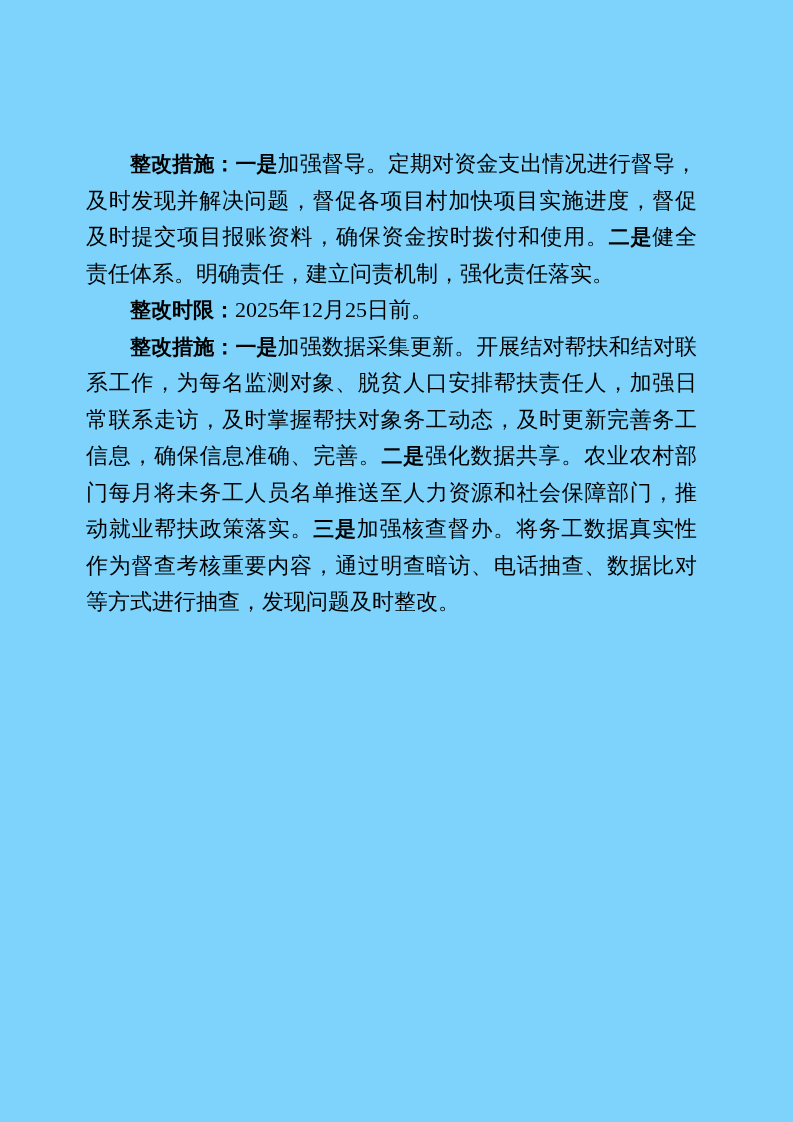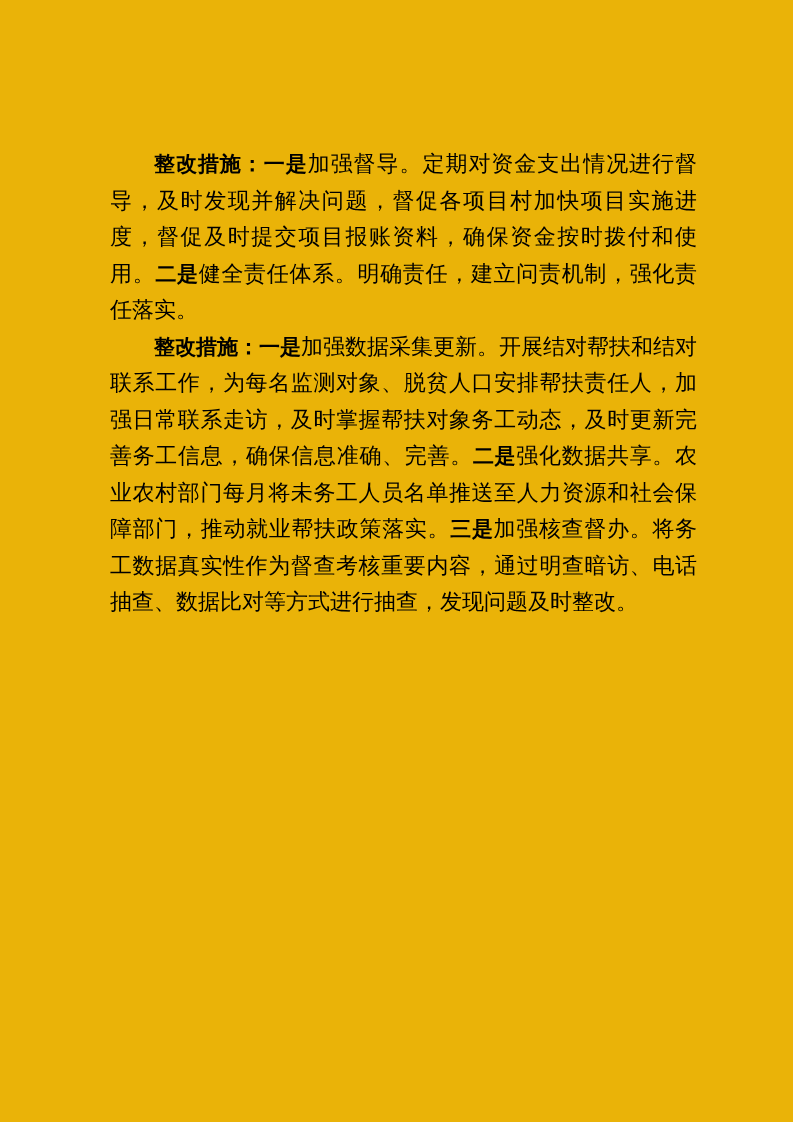--- a/index.html
+++ b/index.html
@@ -11,22 +11,22 @@
     width: 793px;
     height: 1122px;
     overflow: hidden;
     font-family: "Liberation Serif", "DejaVu Serif", serif;
     color: #000000;
   }
   .page {
     box-sizing: border-box;
     width: 793px;
     height: 1122px;
-    background: #eab308;
-    padding: 146px 96px 0 110px;
+    background: #7dd3fc;
+    padding: 146px 96px 0 86px;
   }
   .para {
     margin: 0;
     font-size: 22px;
     line-height: 36.5px;
     text-align: justify;
     text-indent: 2em;
     word-break: break-all;
   }
   .b {
@@ -36,18 +36,19 @@
   }
 </style>
 </head>
 <body>
 
 <main class="page">
 
   <p class="para"><span class="b">整改措施：一是</span><span>加强督导。定期对资金支出情况进行督导，及时发现并解决问题，督促各项目村加快项目实施进度，督促及时提交项目报账资料，确保资金按时拨付和使用。</span><span class="b">二是</span><span>健全责任体系。明确责任，建立问责机制，强化责任落实。</span></p>
 
 
+  <p class="para"><span class="b">整改时限：</span><span>2025年12月25日前。</span></p>
 
 
 
   <p class="para"><span class="b">整改措施：一是</span><span>加强数据采集更新。开展结对帮扶和结对联系工作，为每名监测对象、脱贫人口安排帮扶责任人，加强日常联系走访，及时掌握帮扶对象务工动态，及时更新完善务工信息，确保信息准确、完善。</span><span class="b">二是</span><span>强化数据共享。农业农村部门每月将未务工人员名单推送至人力资源和社会保障部门，推动就业帮扶政策落实。</span><span class="b">三是</span><span>加强核查督办。将务工数据真实性作为督查考核重要内容，通过明查暗访、电话抽查、数据比对等方式进行抽查，发现问题及时整改。</span></p>
 
 </main>
 
 </body></html>

